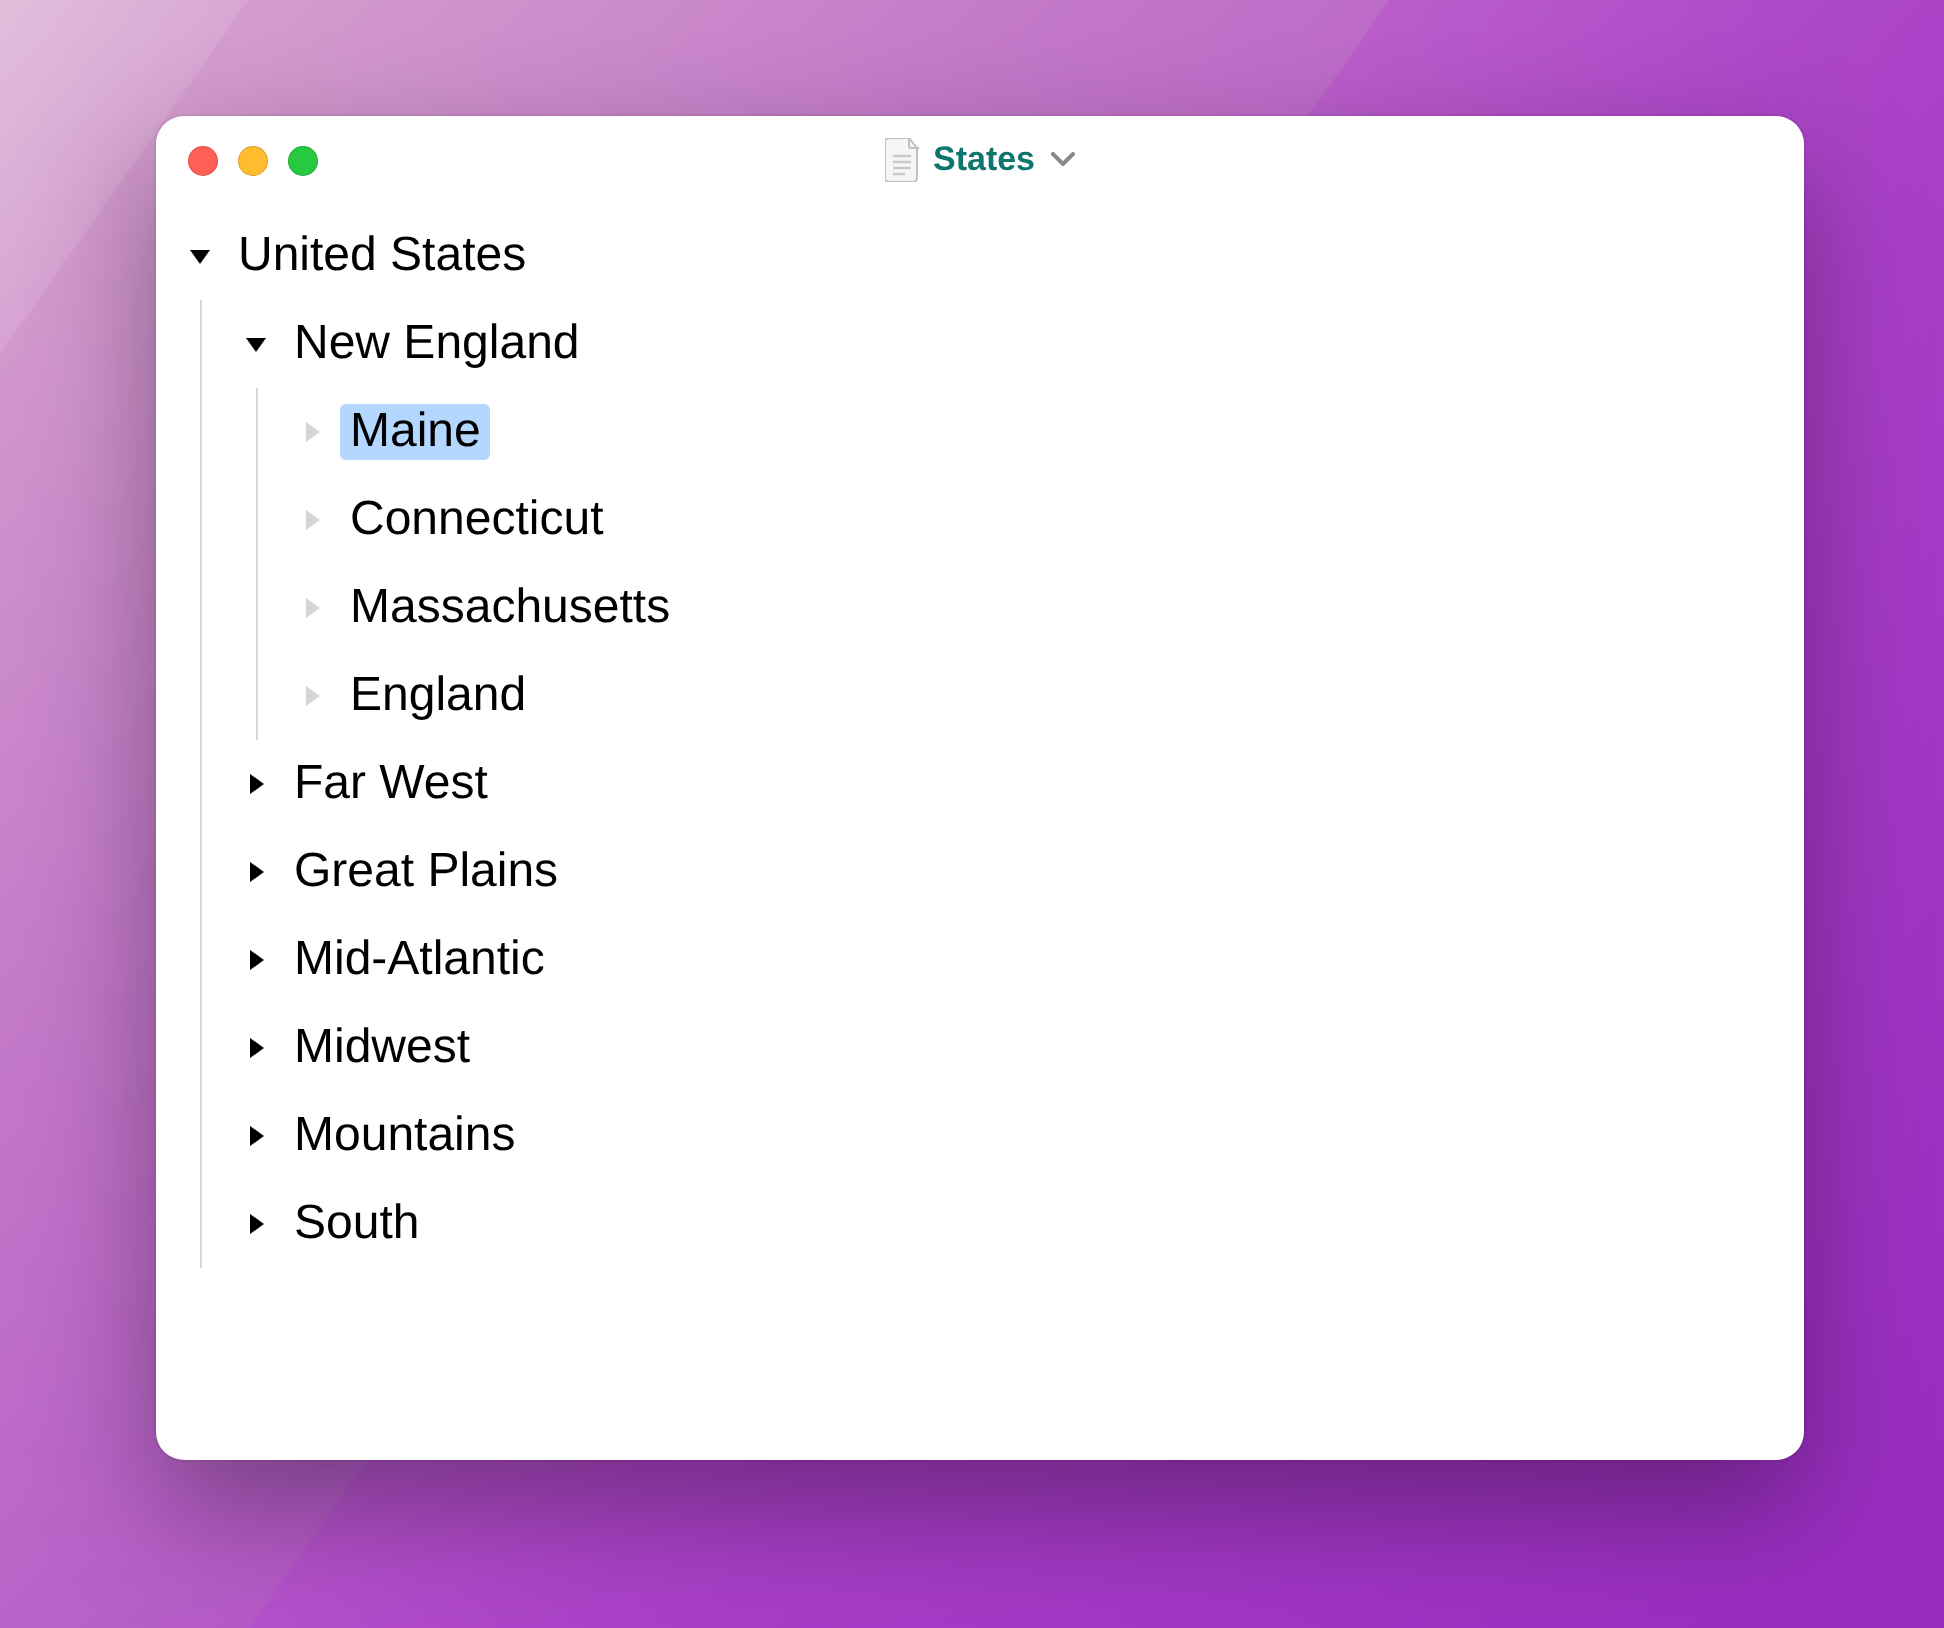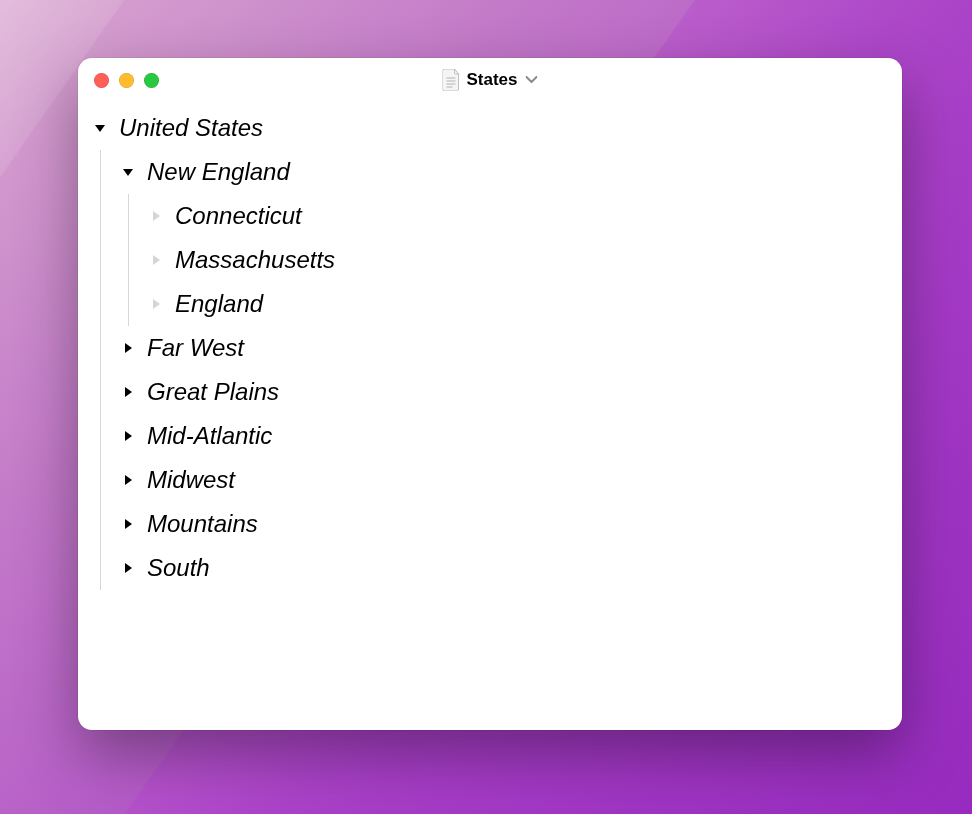--- a/index.html
+++ b/index.html
@@ -74,21 +74,21 @@
     
     .title-center {
       position: absolute;
       left: 50%;
       transform: translateX(-50%);
       display: flex;
       align-items: center;
       gap: 6px;
       font-size: 17px;
       font-weight: 600;
-      color: #000000;
+      color: #0f766e;
       cursor: default;
     }
     
     .title-center .doc-icon {
       width: 18px;
       height: 22px;
       display: inline-flex;
       align-items: center;
       justify-content: center;
     }
@@ -137,21 +137,20 @@
       align-items: center;
       justify-content: center;
       flex-shrink: 0;
       cursor: pointer;
     }
     
     .label {
       padding: 2px 5px;
       border-radius: 3px;
       cursor: default;
-      font-style: italic;
     }
     
     .selected {
       background: #b3d7ff;
     }
     
     svg { display: block; }
   </style>
 </head>
 <body>
@@ -198,20 +197,30 @@
       <div class="row">
         <span class="indent-spacer guide"></span>
         <span class="disclosure">
           <svg width="14" height="14" viewBox="0 0 14 14">
               <path d="M2 4 L12 4 L7 11 Z" fill="#000"></path>
             </svg>
         </span>
         <span class="label">New England</span>
       </div>
 
+      <div class="row">
+        <span class="indent-spacer guide"></span>
+        <span class="indent-spacer guide"></span>
+        <span class="disclosure">
+          <svg width="12" height="12" viewBox="0 0 12 12">
+              <path d="M3 1 L10 6 L3 11 Z" fill="#d6d6d6"></path>
+            </svg>
+        </span>
+        <span class="label selected">Maine</span>
+      </div>
 
       <div class="row">
         <span class="indent-spacer guide"></span>
         <span class="indent-spacer guide"></span>
         <span class="disclosure">
           <svg width="12" height="12" viewBox="0 0 12 12">
               <path d="M3 1 L10 6 L3 11 Z" fill="#d6d6d6"></path>
             </svg>
         </span>
         <span class="label">Connecticut</span>

